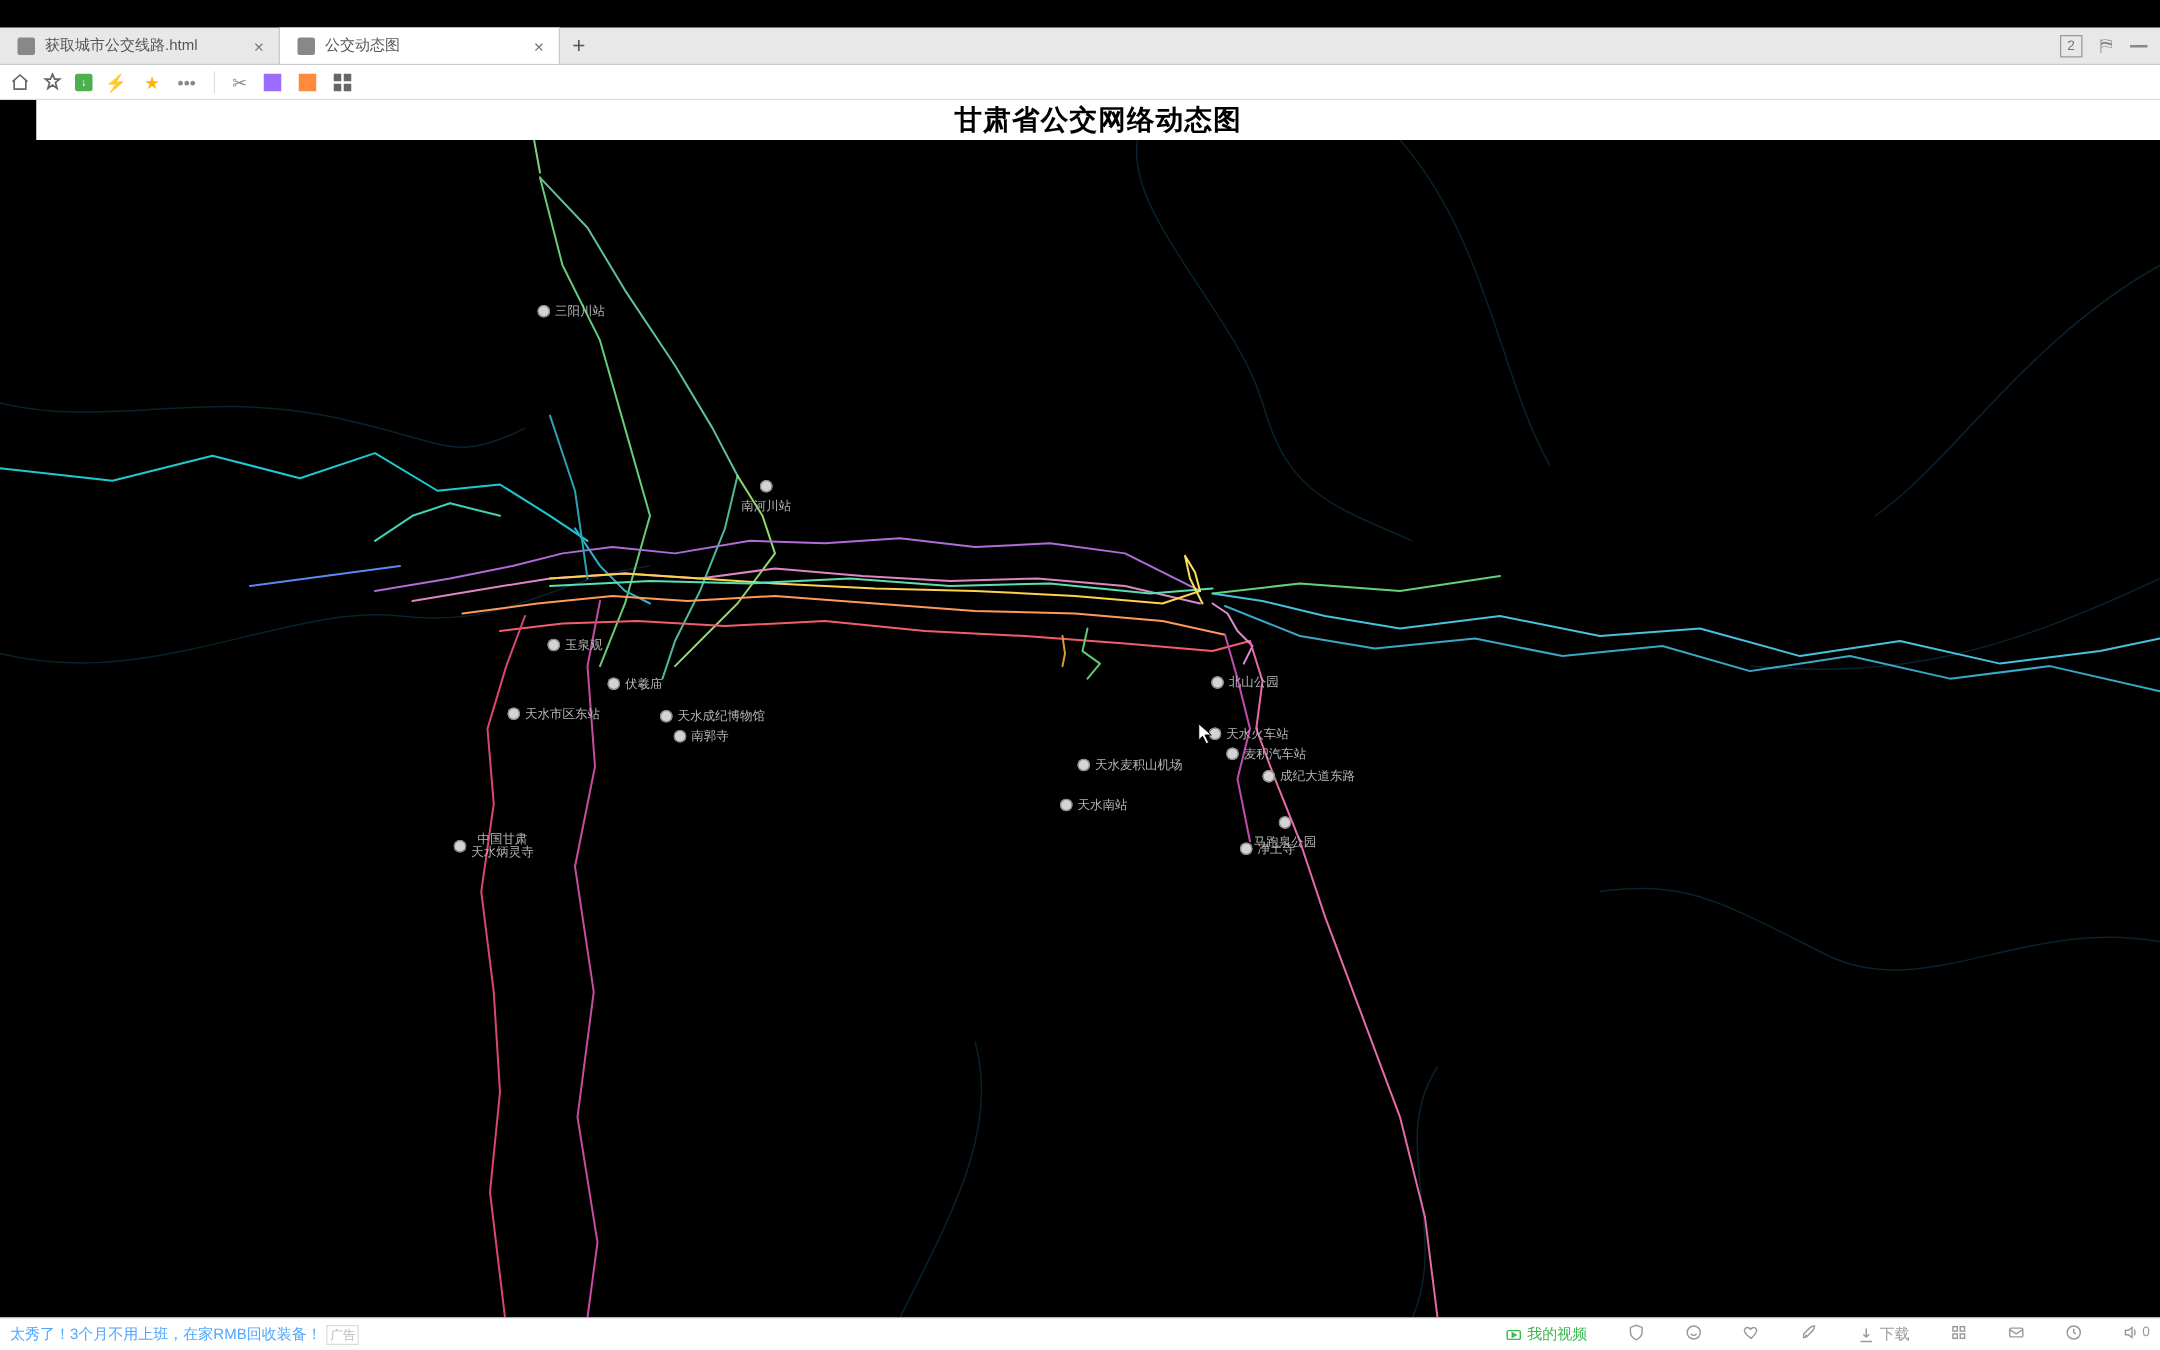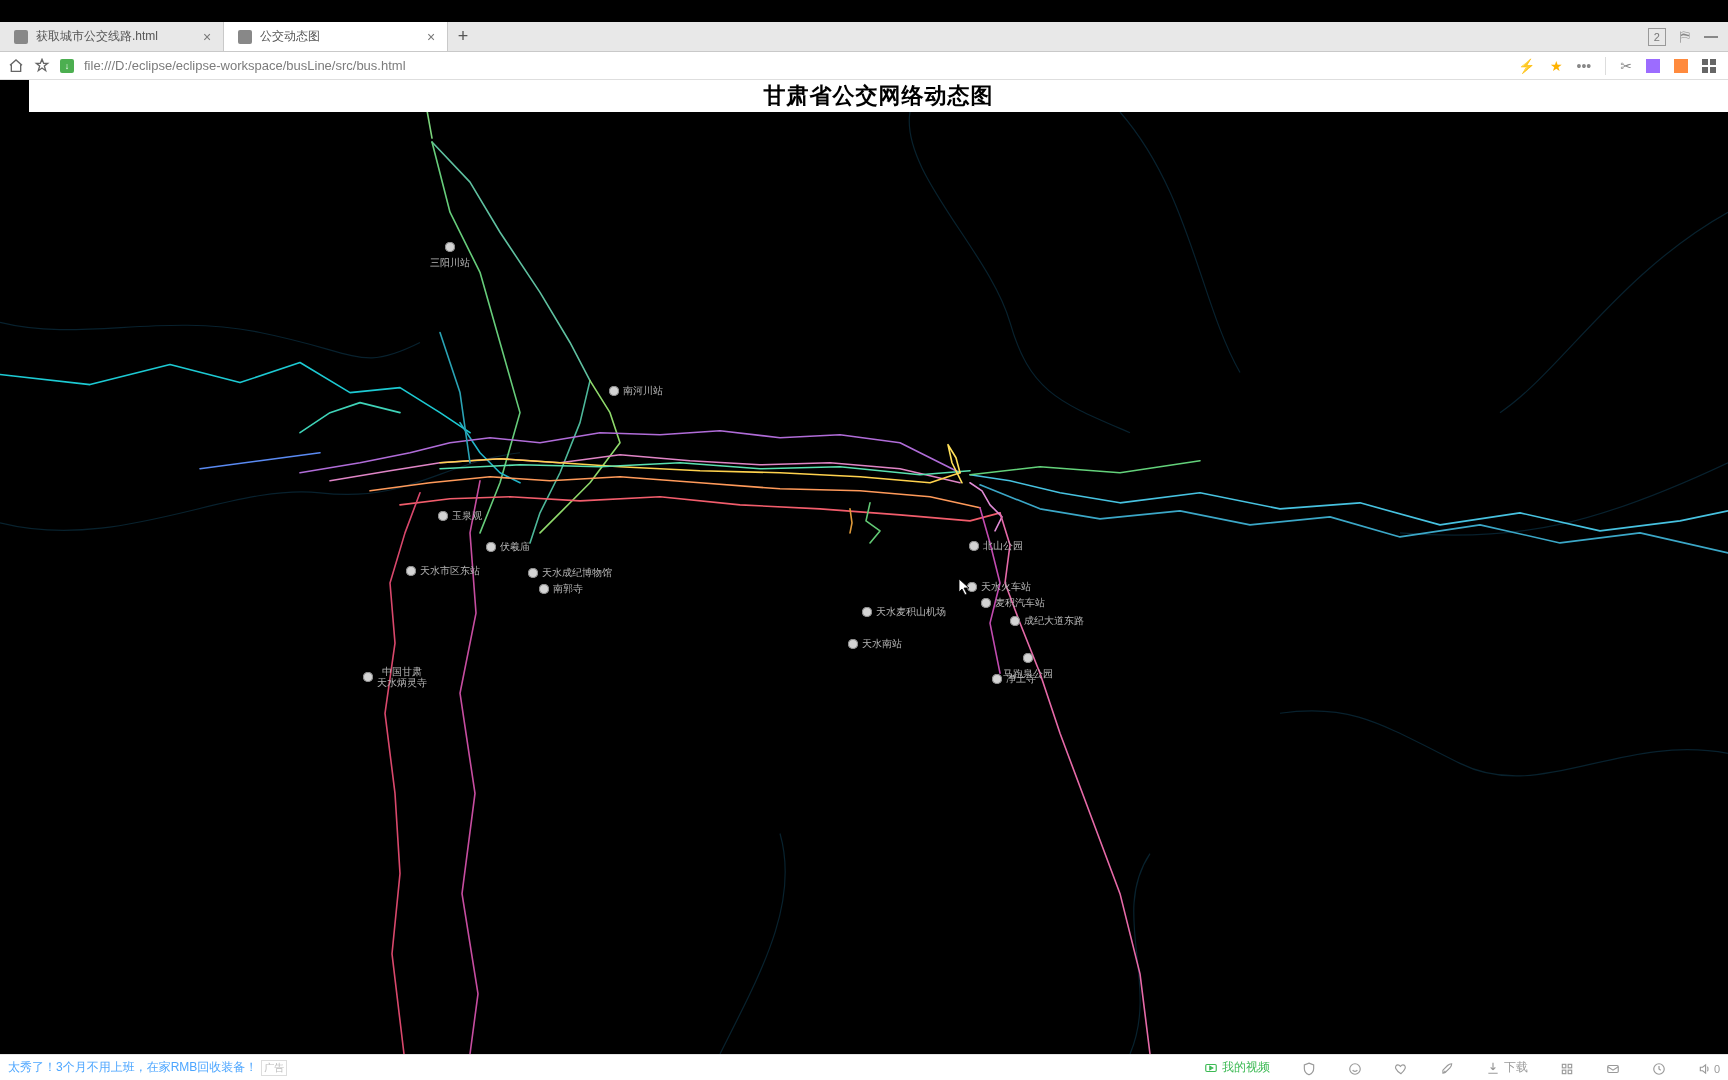--- a/index.html
+++ b/index.html
@@ -108,21 +108,21 @@
       position: absolute; width: 14px; height: 18px; left: 958px; top: 466px;
     }
     .map .cursor svg { width: 100%; height: 100%; }
 
     .statusbar {
       position: absolute; left: 0; right: 0; bottom: 0; height: 26px; background: #fff;
       display: flex; align-items: center; font-size: 12px; padding: 0 8px; border-top: 1px solid #e6e6e6;
     }
     .status-ad { color: #4da6ff; cursor: pointer; }
     .status-ad-tag { margin-left: 4px; color: #bbb; font-size: 10px; border: 1px solid #ddd; padding: 0 2px; }
-    .status-right { margin-left: auto; display: flex; align-items: flex-end; gap: 32px; color: #9a9a9a; }
+    .status-right { margin-left: auto; display: flex; align-items: flex-start; gap: 32px; color: #9a9a9a; }
     .status-right .item { display: flex; align-items: center; gap: 4px; cursor: pointer; }
     .status-right .green { color: #3cba54; }
     .status-right .ic svg { width: 14px; height: 14px; display: block; }
     .status-right .num { font-size: 11px; }
     .status-right .vol { display: flex; align-items: center; gap: 2px; }
   </style>
 </head>
 <body>
 
 <div class="titlebar"></div>
@@ -151,21 +151,20 @@
     <svg viewBox="0 0 24 24" fill="none" stroke="#666" stroke-width="2">
         <path d="M3 11l9-8 9 8M5 10v10h14V10"></path>
       </svg>
   </span>
   <span class="btn addr-star">
     <svg viewBox="0 0 24 24" fill="none" stroke="#666" stroke-width="2">
         <path d="M12 2l2.5 6h6l-5 4 2 7-5.5-4-5.5 4 2-7-5-4h6z"></path>
       </svg>
   </span>
   <span class="url-badge">↓</span>
-  <span class="url">file:///D:/eclipse/eclipse-workspace/busLine/src/bus.html</span>
   <div class="addr-right">
     <span class="ic">⚡</span>
     <span class="ic star">★</span>
     <span class="ic">•••</span>
     <span class="divider"></span>
     <span class="ic">✂</span>
     <span class="sq"></span>
     <span class="sq2"></span>
     <span class="grid4">
         <span></span>
@@ -228,25 +227,25 @@
 
       <path stroke="#e09a3a" d="M850 396 L 852 410 L 850 420"></path>
       <path stroke="#62c975" d="M870 390 L 866 408 L 880 418 L 870 430"></path>
 
       <path stroke="#3fd3b8" d="M300 320 L 330 300 L 360 290 L 400 300"></path>
       <path stroke="#5a8af2" d="M200 356 L 260 348 L 320 340"></path>
     </g>
   </svg>
 
   <div id="stations">
-      <div class="station" style="left: 430px; top: 130px; flex-direction: column;">
+      <div class="station" style="left: 430px; top: 130px;">
         <span class="dot"></span>
         <span>三阳川站</span>
       </div>
-      <div class="station" style="left: 609px; top: 272px;">
+      <div class="station" style="left: 593px; top: 272px; flex-direction: column;">
         <span class="dot"></span>
         <span>南河川站</span>
       </div>
       <div class="station" style="left: 438px; top: 397px;">
         <span class="dot"></span>
         <span>玉泉观</span>
       </div>
       <div class="station" style="left: 486px; top: 428px;">
         <span class="dot"></span>
         <span>伏羲庙</span>

